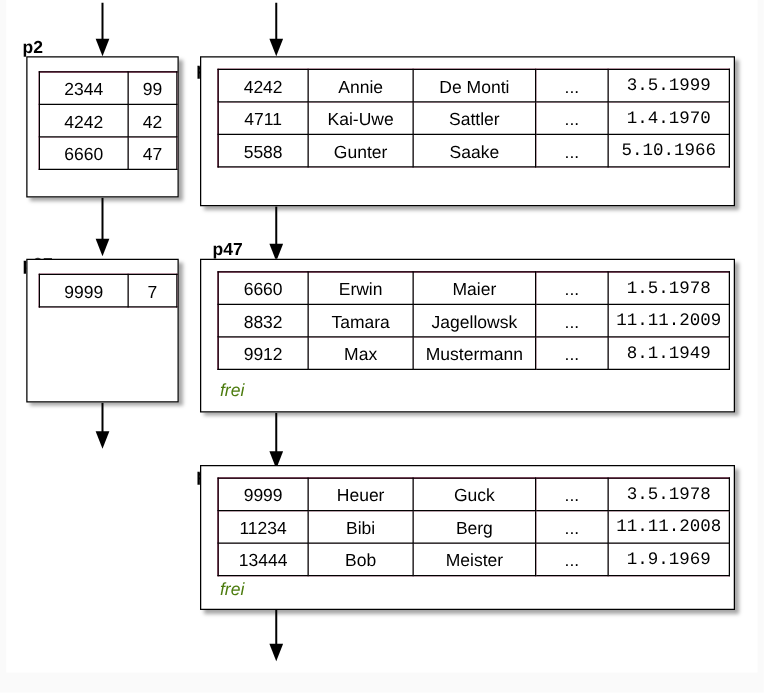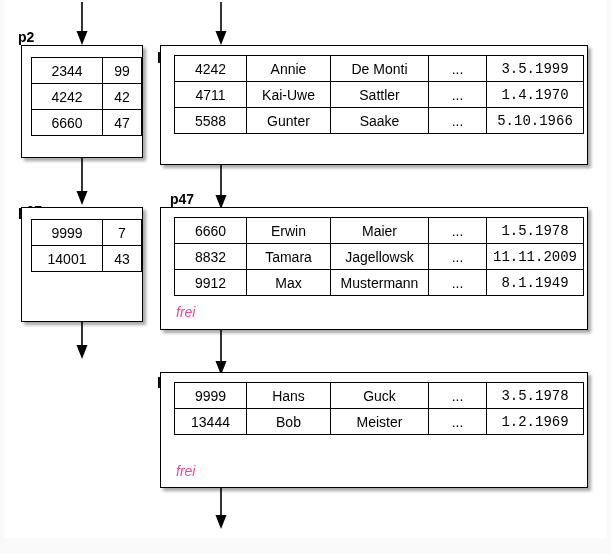--- a/index.html
+++ b/index.html
@@ -59,21 +59,21 @@
   .dat .c-id   { width: 71px; }
   .dat .c-fn   { width: 83px; }
   .dat .c-ln   { width: 97px; }
   .dat .c-dots { width: 57px; }
   .dat .c-dob  { width: 96px; font-family: Liberation Mono, monospace; }
 
   .frei {
     position: absolute;
     font-style: italic;
     font-size: 14px;
-    color: #ec4899;
+    color: #4d7c0f;
     white-space: nowrap;
   }
   .arrow {
     position: absolute;
   }
   .arrow svg { display: block; }
 </style>
 </head>
 <body>
 
@@ -178,24 +178,20 @@
   </div>
 
   <div class="node-label" style="left:13px; top:204px;">p97</div>
   <div class="node idx" style="left:16px; top:207px; width:122px; height:115px;">
     <table class="grid idx" style="left:9px; top:11px;">
       <tbody>
         <tr>
           <td class="c-key">9999</td>
           <td class="c-ptr">7</td>
         </tr>
-        <tr>
-          <td class="c-key">14001</td>
-          <td class="c-ptr">43</td>
-        </tr>
       </tbody>
     </table>
   </div>
 
   <div class="node-label" style="left:165px; top:192px;text-align:center;">p47</div>
   <div class="node dat" style="left:155px; top:207px; width:428px; height:123px;">
     <table class="grid dat" style="left:13px; top:9px;">
       <tbody>
         <tr>
           <td class="c-id">6660</td>
@@ -222,30 +218,37 @@
     </table>
     <div class="frei" style="left:15px; top:96px;">frei</div>
   </div>
 
   <div class="node-label" style="left:152px; top:373px;">p13</div>
   <div class="node dat" style="left:155px; top:372px; width:428px; height:116px;">
     <table class="grid dat" style="left:13px; top:9px;">
       <tbody>
         <tr>
           <td class="c-id">9999</td>
-          <td class="c-fn">Hans</td>
+          <td class="c-fn">Heuer</td>
           <td class="c-ln">Guck</td>
           <td class="c-dots">...</td>
           <td class="c-dob">3.5.1978</td>
+        </tr>
+        <tr>
+          <td class="c-id">11234</td>
+          <td class="c-fn">Bibi</td>
+          <td class="c-ln">Berg</td>
+          <td class="c-dots">...</td>
+          <td class="c-dob">11.11.2008</td>
         </tr>
         <tr>
           <td class="c-id">13444</td>
           <td class="c-fn">Bob</td>
           <td class="c-ln">Meister</td>
           <td class="c-dots">...</td>
-          <td class="c-dob">1.2.1969</td>
+          <td class="c-dob">1.9.1969</td>
         </tr>
       </tbody>
     </table>
     <div class="frei" style="left:15px; top:90px;">frei</div>
   </div>
 
 </div>
 
 </body></html>

